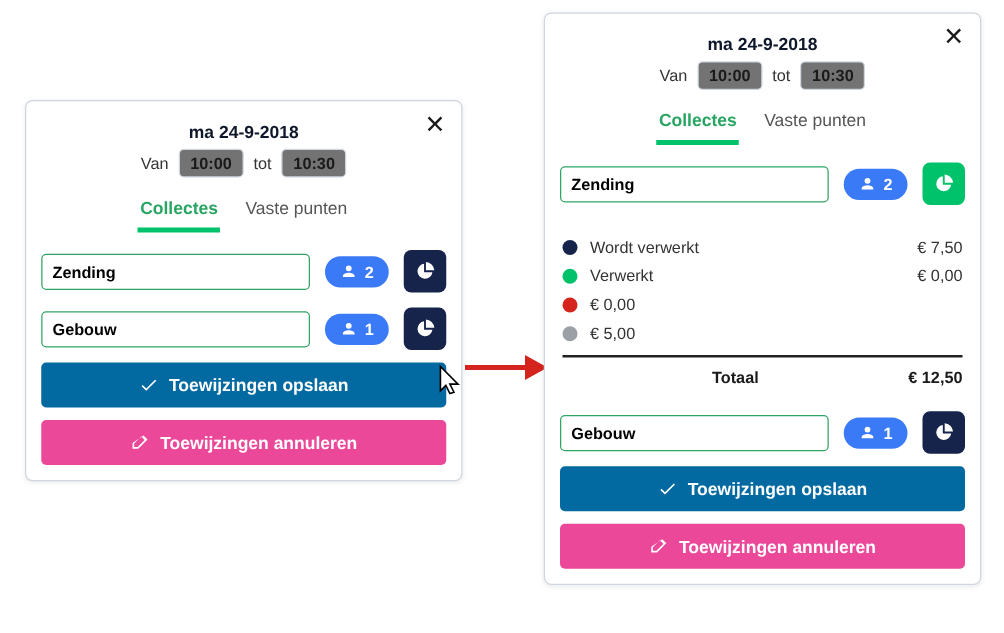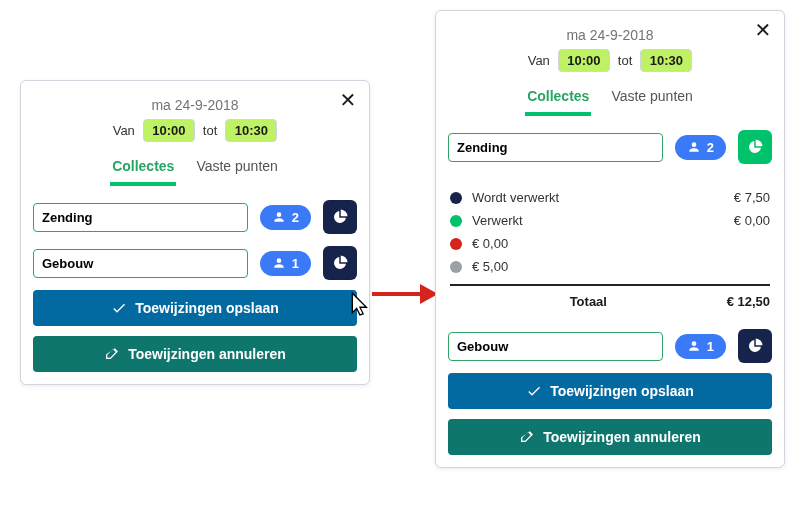--- a/index.html
+++ b/index.html
@@ -32,38 +32,38 @@
     position: absolute;
     top: 8px; right: 10px;
     width: 22px; height: 22px;
     cursor: pointer;
     display:flex;align-items:center;justify-content:center;
     font-size: 20px; line-height: 1;
   }
 
   .date {
     text-align: center;
-    color: #737373;
-    font-weight: 400;
+    color: #0f172a;
+    font-weight: 700;
     font-size: 14px;
     padding: 6px 0 6px;
   }
   .timerow {
     display:flex;align-items:center;justify-content:center;gap:8px;
     padding-bottom: 12px;
   }
   .timerow .lbl { color:#333; font-size:13px; }
   .timebox {
     border:1px solid #cfd6de;
     border-radius:4px;
     padding:3px 8px;
     font-weight:600;
     min-width:52px;
     text-align:center;
-    background:#bef264;
+    background:#737373;
   }
 
   .tabs {
     display:flex;justify-content:center;gap:18px;
     border-bottom: none;
     margin-bottom: 14px;
   }
   .tab {
     padding: 4px 2px 8px;
     color:#555;
@@ -134,21 +134,21 @@
     border-radius:4px;
     color:#fff;
     font-size:14px;
     font-weight:600;
     padding:10px 0;
     display:flex;align-items:center;justify-content:center;gap:8px;
     cursor:pointer;
     margin-top:10px;
   }
   .btn.green { background:#0369a1; }
-  .btn.red { background:#0f766e; }
+  .btn.red { background:#ec4899; }
   .btn svg { width:16px;height:16px;fill:#fff; }
 
   
   .arrow {
     position:absolute;
     left:362px; top:272px;
     width:70px; height:24px;
   }
   .arrow .shaft {
     position:absolute;left:0;top:10px;height:4px;width:54px;background:#d5241d;

